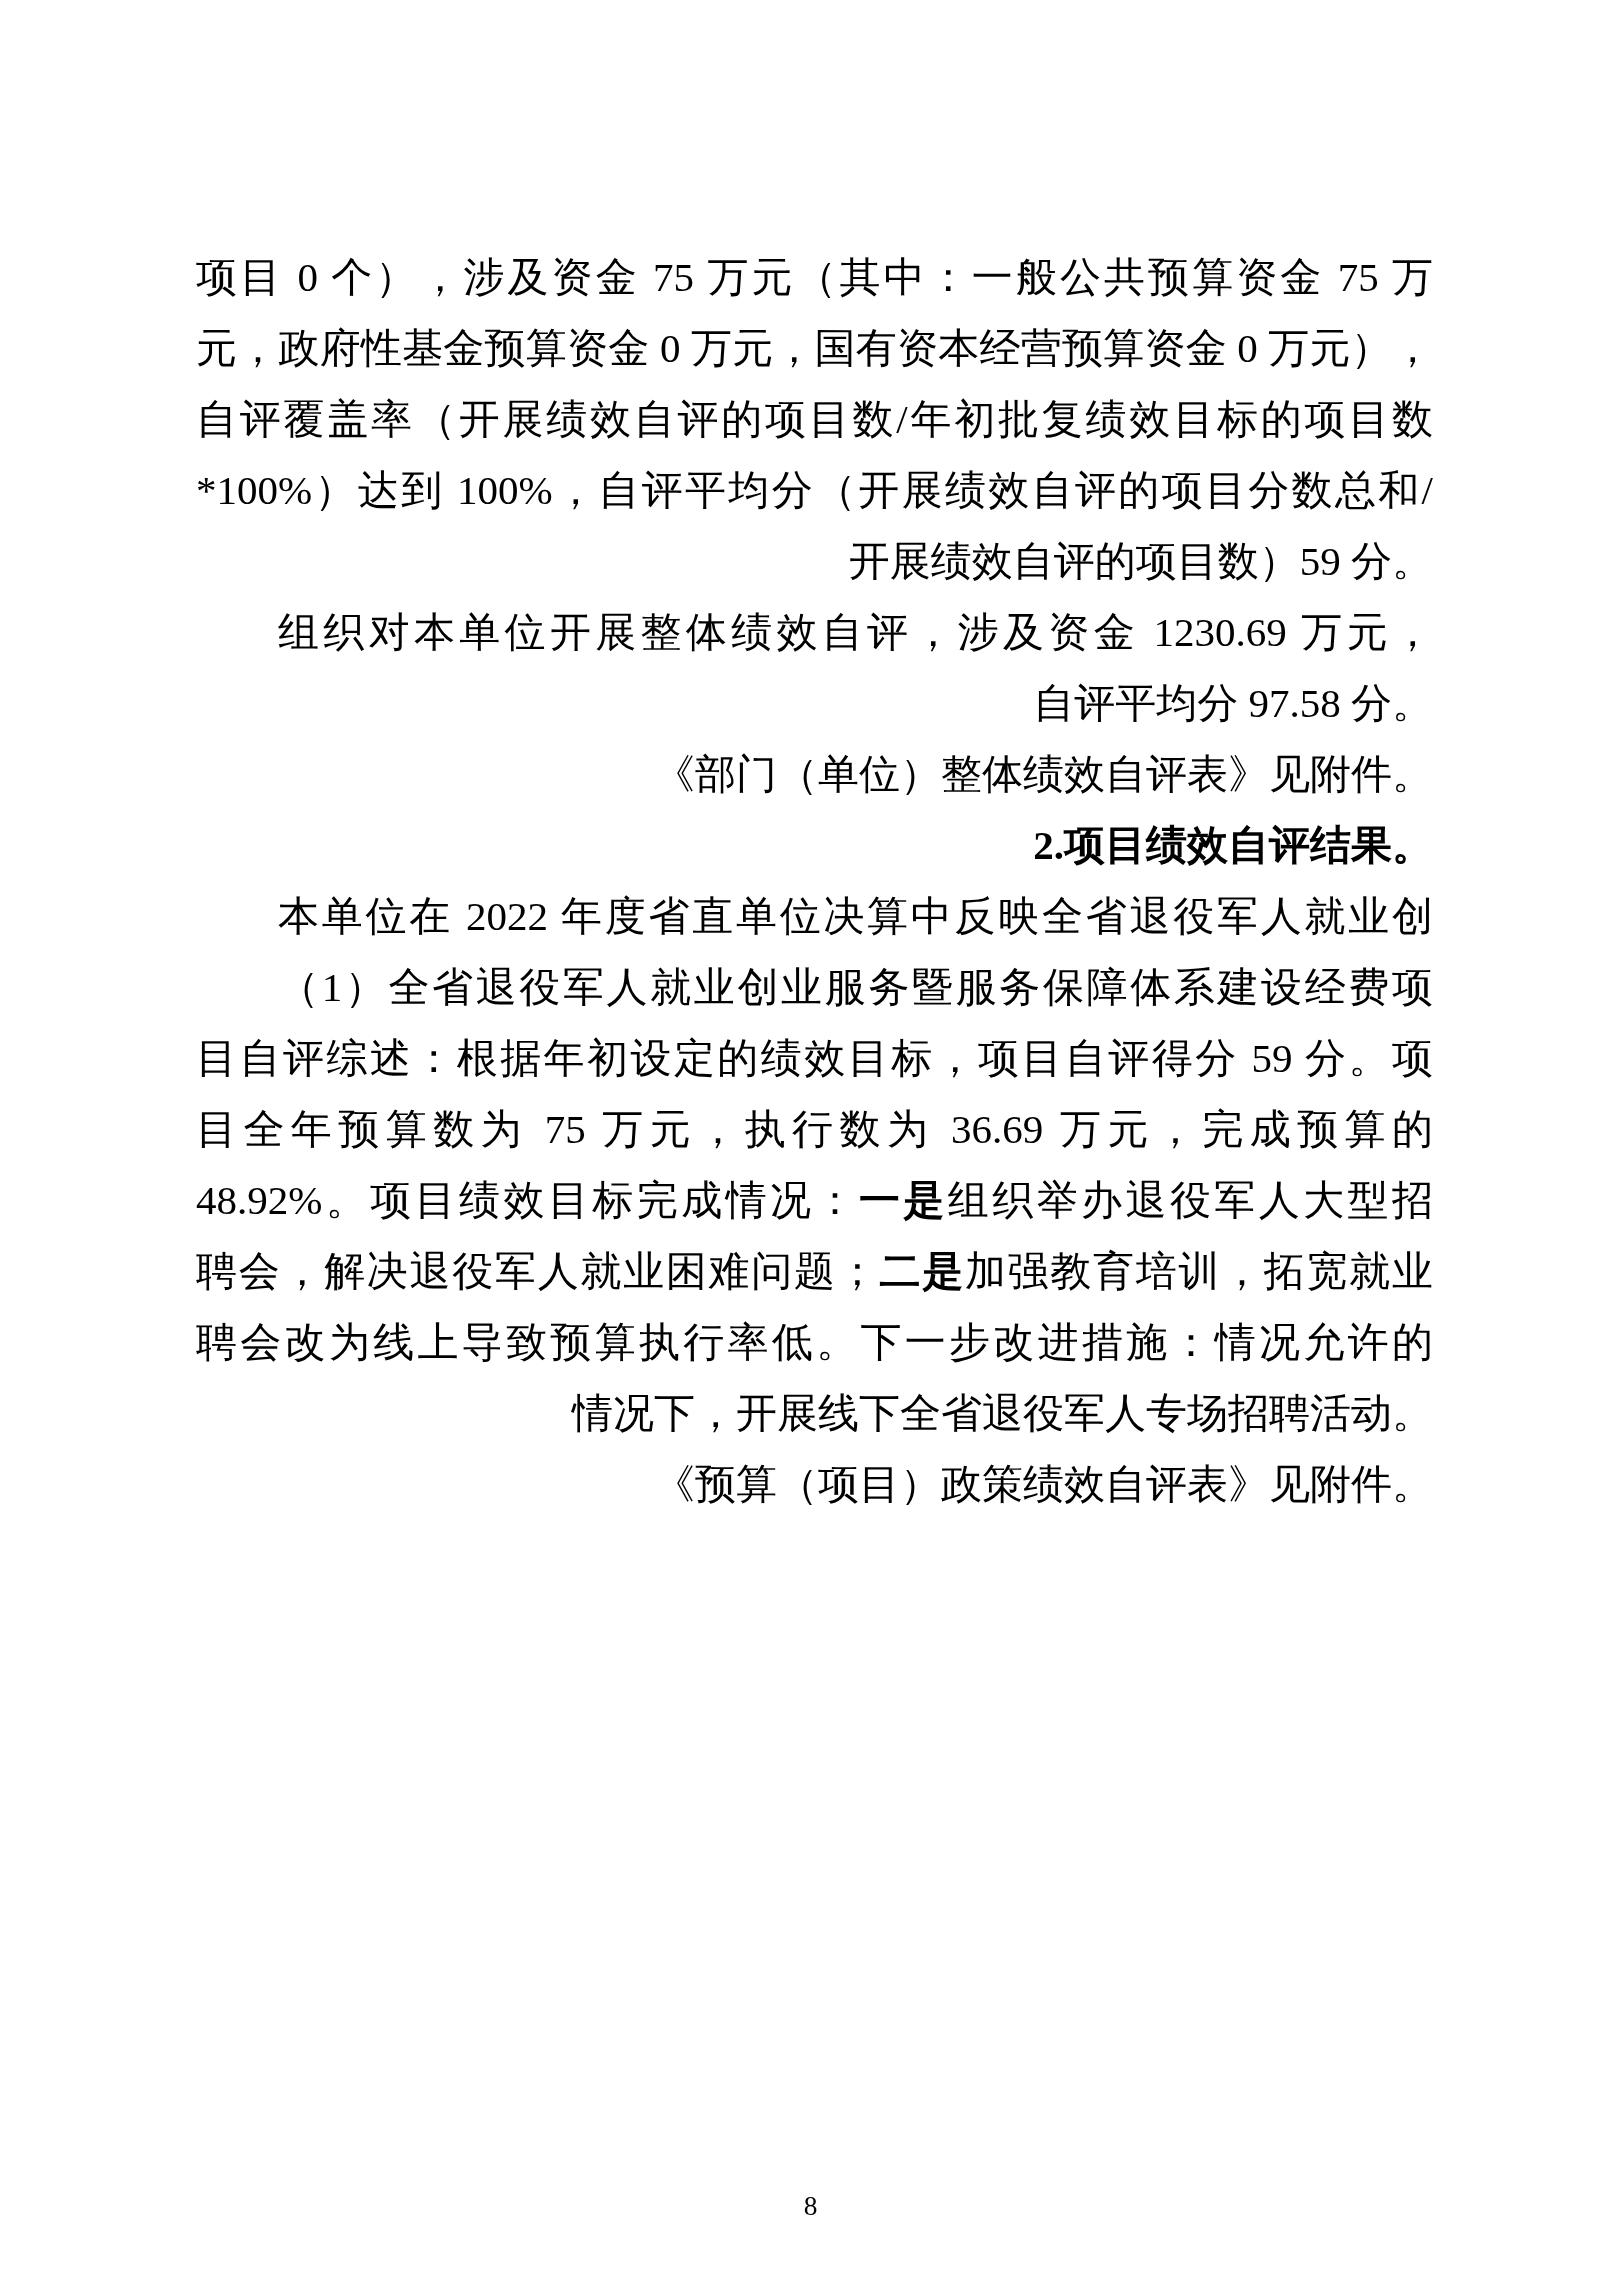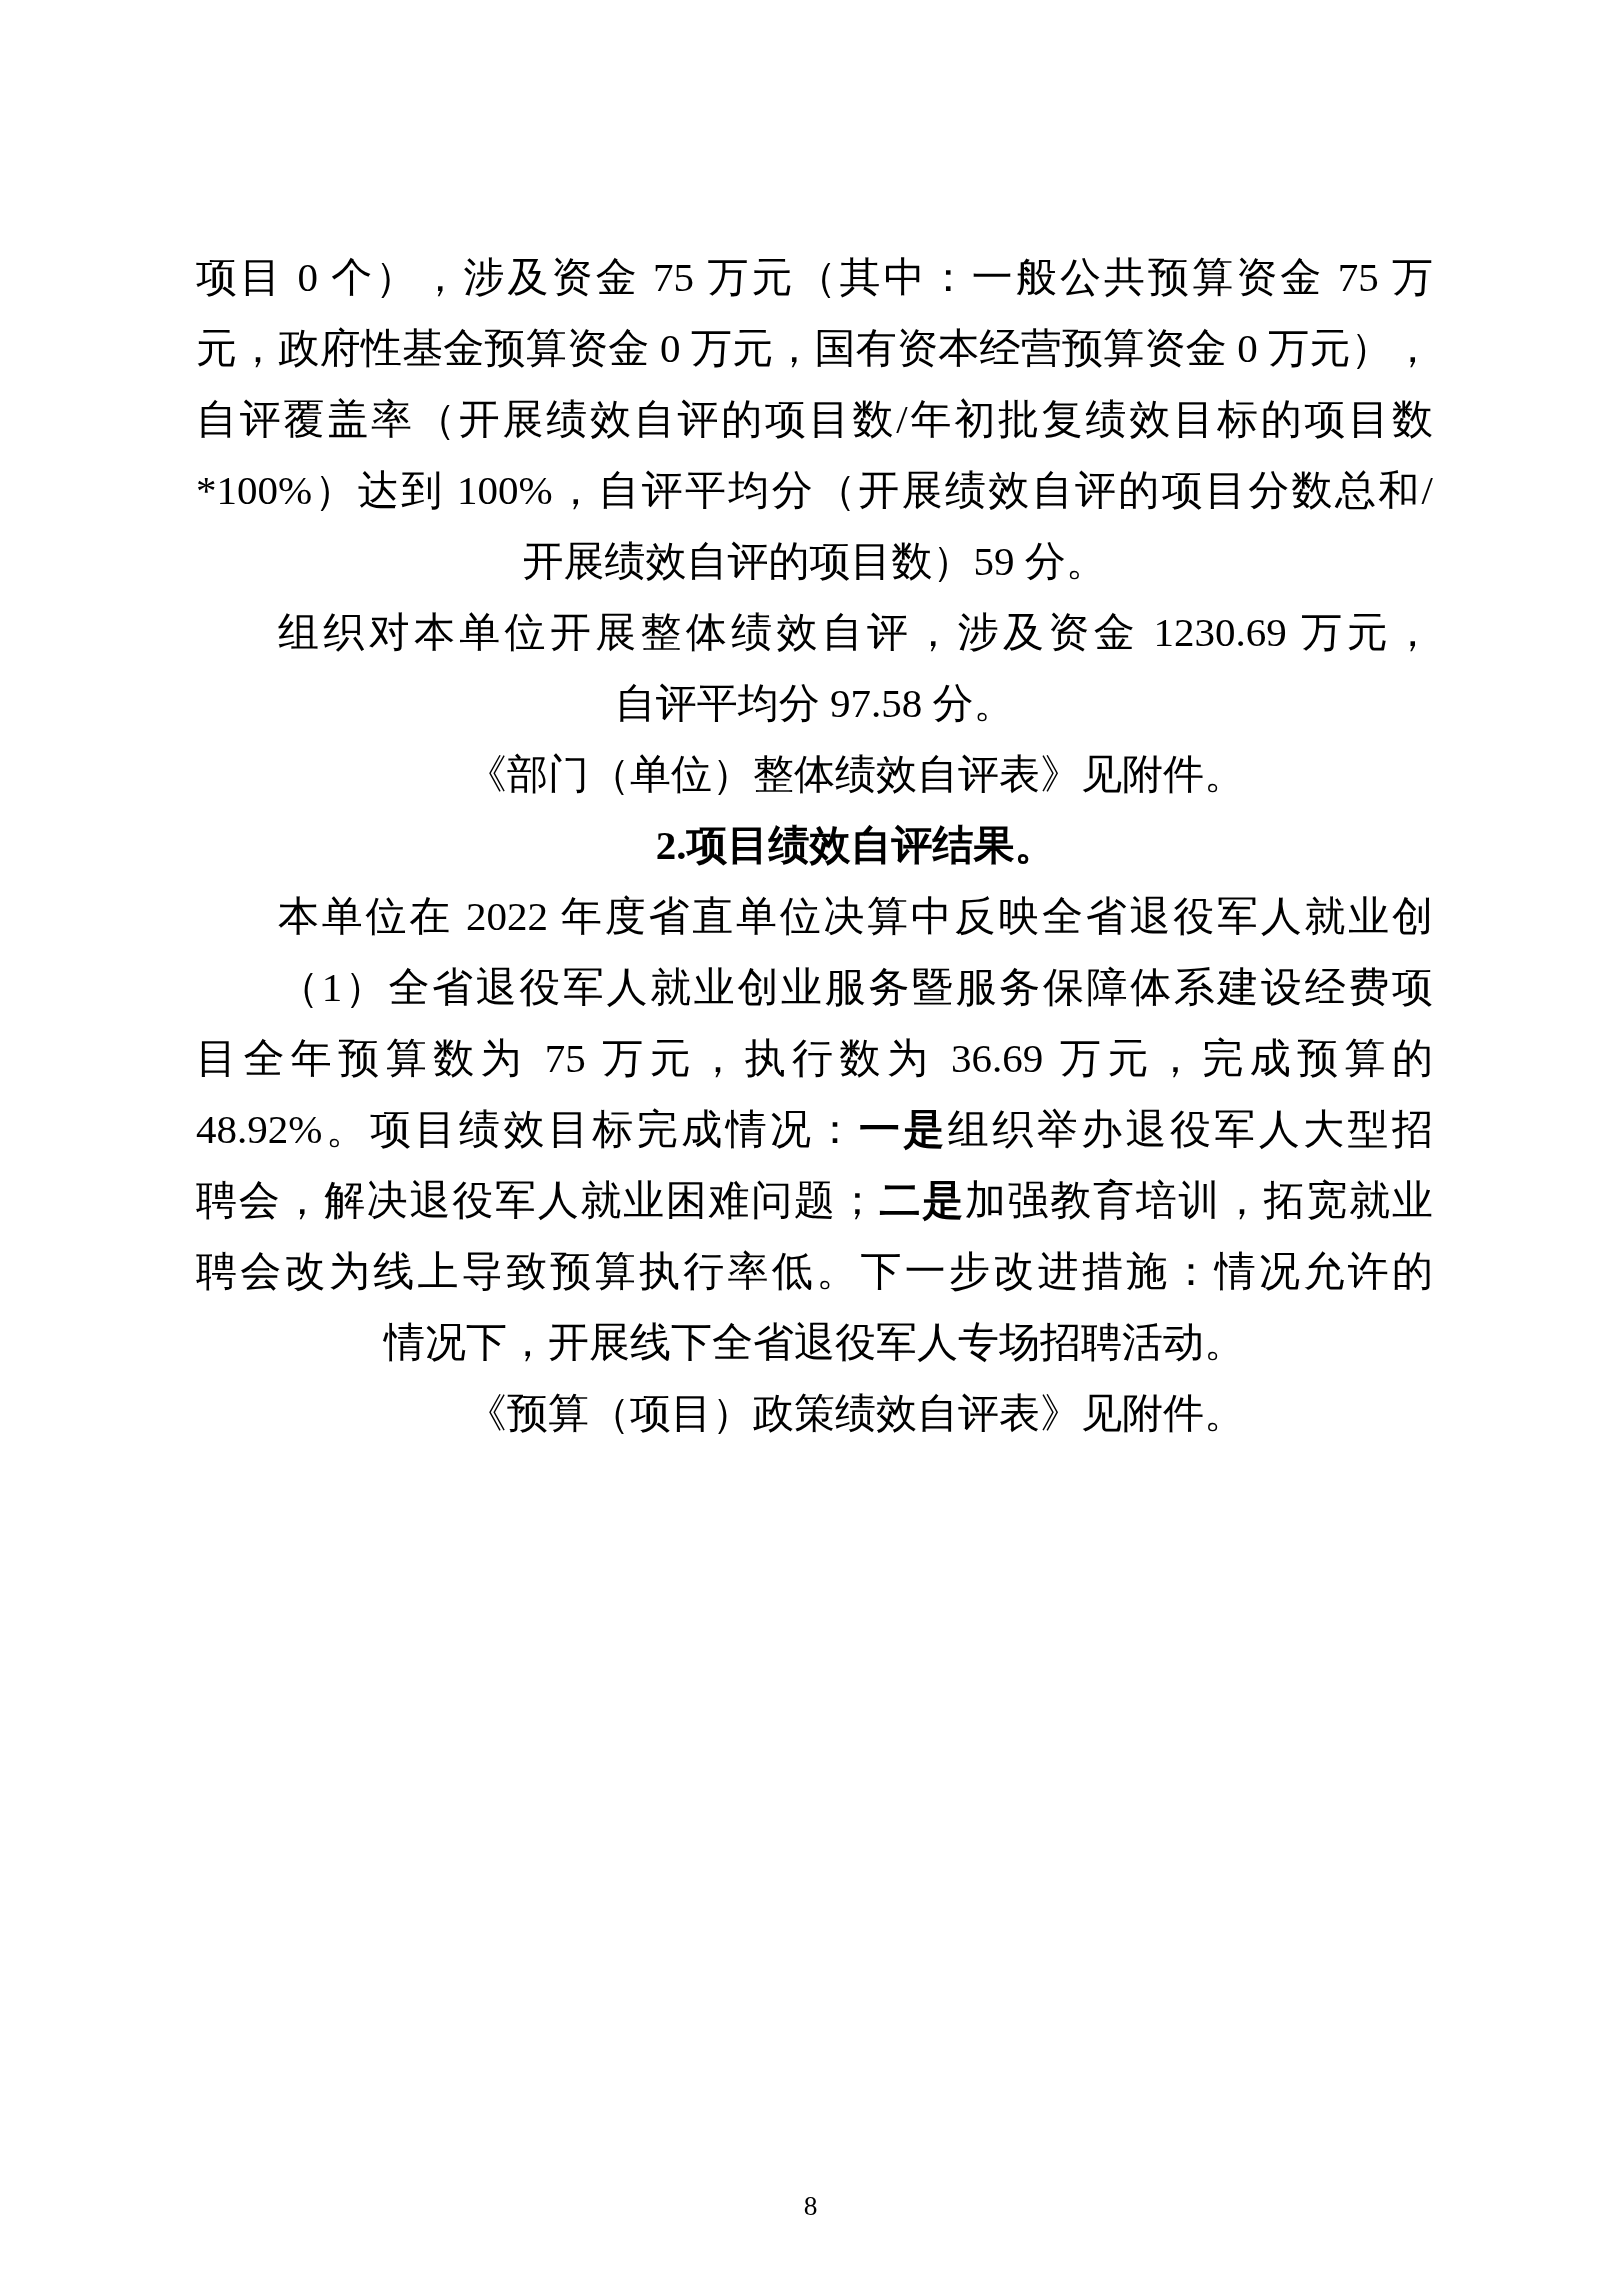--- a/index.html
+++ b/index.html
@@ -18,21 +18,21 @@
   .doc-body {
     position: absolute;
     left: 196px;
     top: 242px;
     width: 1237px;
     font-size: 41px;
     line-height: 71px;
   }
   .text-line {
     height: 71px;
-    text-align: center;
+    text-align: right;
     white-space: normal;
   }
   .text-line.stretch {
     text-align: justify;
     text-align-last: justify;
   }
   .text-line.indent {
     text-indent: 82px;
   }
   .seg-bold {
@@ -57,20 +57,21 @@
     <div class="text-line stretch"><span class="seg-regular">元，政府性基金预算资金 0 万元，国有资本经营预算资金 0 万元），</span></div>
     <div class="text-line stretch"><span class="seg-regular">自评覆盖率（开展绩效自评的项目数/年初批复绩效目标的项目数</span></div>
     <div class="text-line stretch"><span class="seg-regular">*100%）达到 100%，自评平均分（开展绩效自评的项目分数总和/</span></div>
     <div class="text-line"><span class="seg-regular">开展绩效自评的项目数）59 分。</span></div>
     <div class="text-line stretch indent"><span class="seg-regular">组织对本单位开展整体绩效自评，涉及资金 1230.69 万元，</span></div>
     <div class="text-line"><span class="seg-regular">自评平均分 97.58 分。</span></div>
     <div class="text-line indent"><span class="seg-regular">《部门（单位）整体绩效自评表》见附件。</span></div>
     <div class="text-line indent"><span class="seg-bold">2.项目绩效自评结果。</span></div>
     <div class="text-line stretch indent"><span class="seg-regular">本单位在 2022 年度省直单位决算中反映全省退役军人就业创</span></div>
     <div class="text-line stretch indent"><span class="seg-regular">（1）全省退役军人就业创业服务暨服务保障体系建设经费项</span></div>
+    <div class="text-line stretch"><span class="seg-regular">目自评综述：根据年初设定的绩效目标，项目自评得分 59 分。项</span></div>
     <div class="text-line stretch"><span class="seg-regular">目全年预算数为 75 万元，执行数为 36.69 万元，完成预算的</span></div>
     <div class="text-line stretch"><span class="seg-regular">48.92%。项目绩效目标完成情况：</span><span class="seg-bold">一是</span><span class="seg-regular">组织举办退役军人大型招</span></div>
     <div class="text-line stretch"><span class="seg-regular">聘会，解决退役军人就业困难问题；</span><span class="seg-bold">二是</span><span class="seg-regular">加强教育培训，拓宽就业</span></div>
     <div class="text-line stretch"><span class="seg-regular">聘会改为线上导致预算执行率低。下一步改进措施：情况允许的</span></div>
     <div class="text-line"><span class="seg-regular">情况下，开展线下全省退役军人专场招聘活动。</span></div>
     <div class="text-line indent"><span class="seg-regular">《预算（项目）政策绩效自评表》见附件。</span></div>
   </div>
 
 <div class="page-number">8</div>
 

